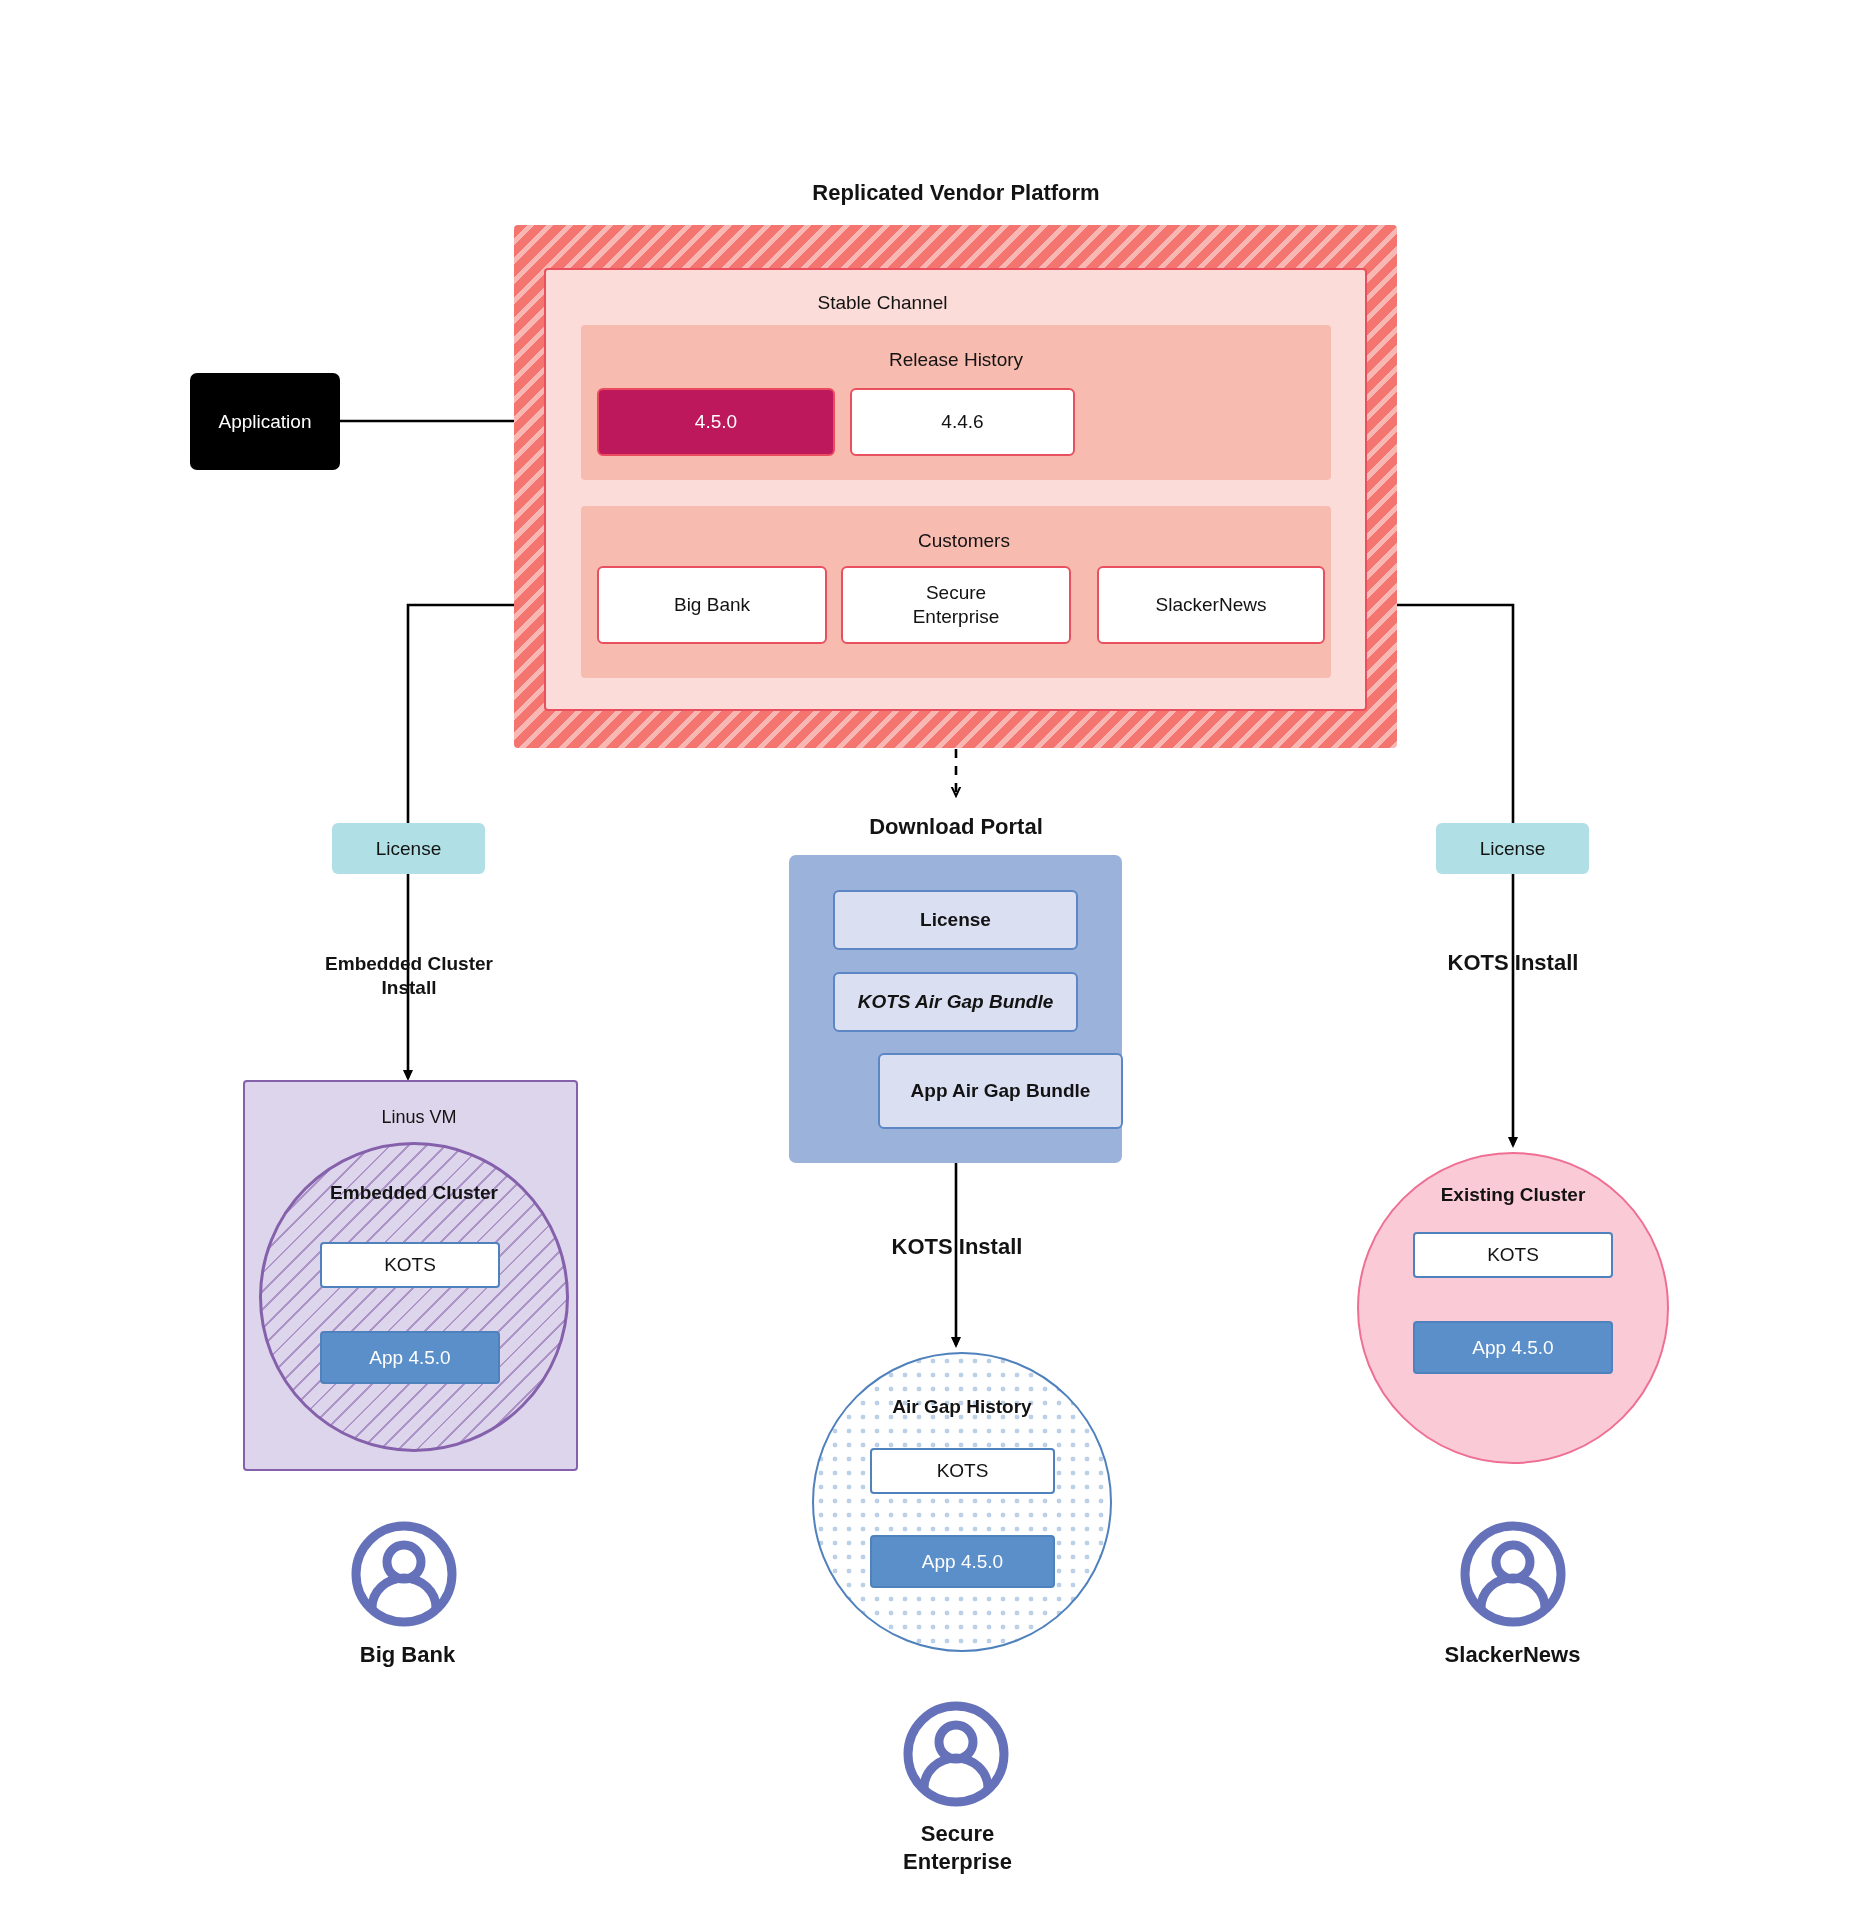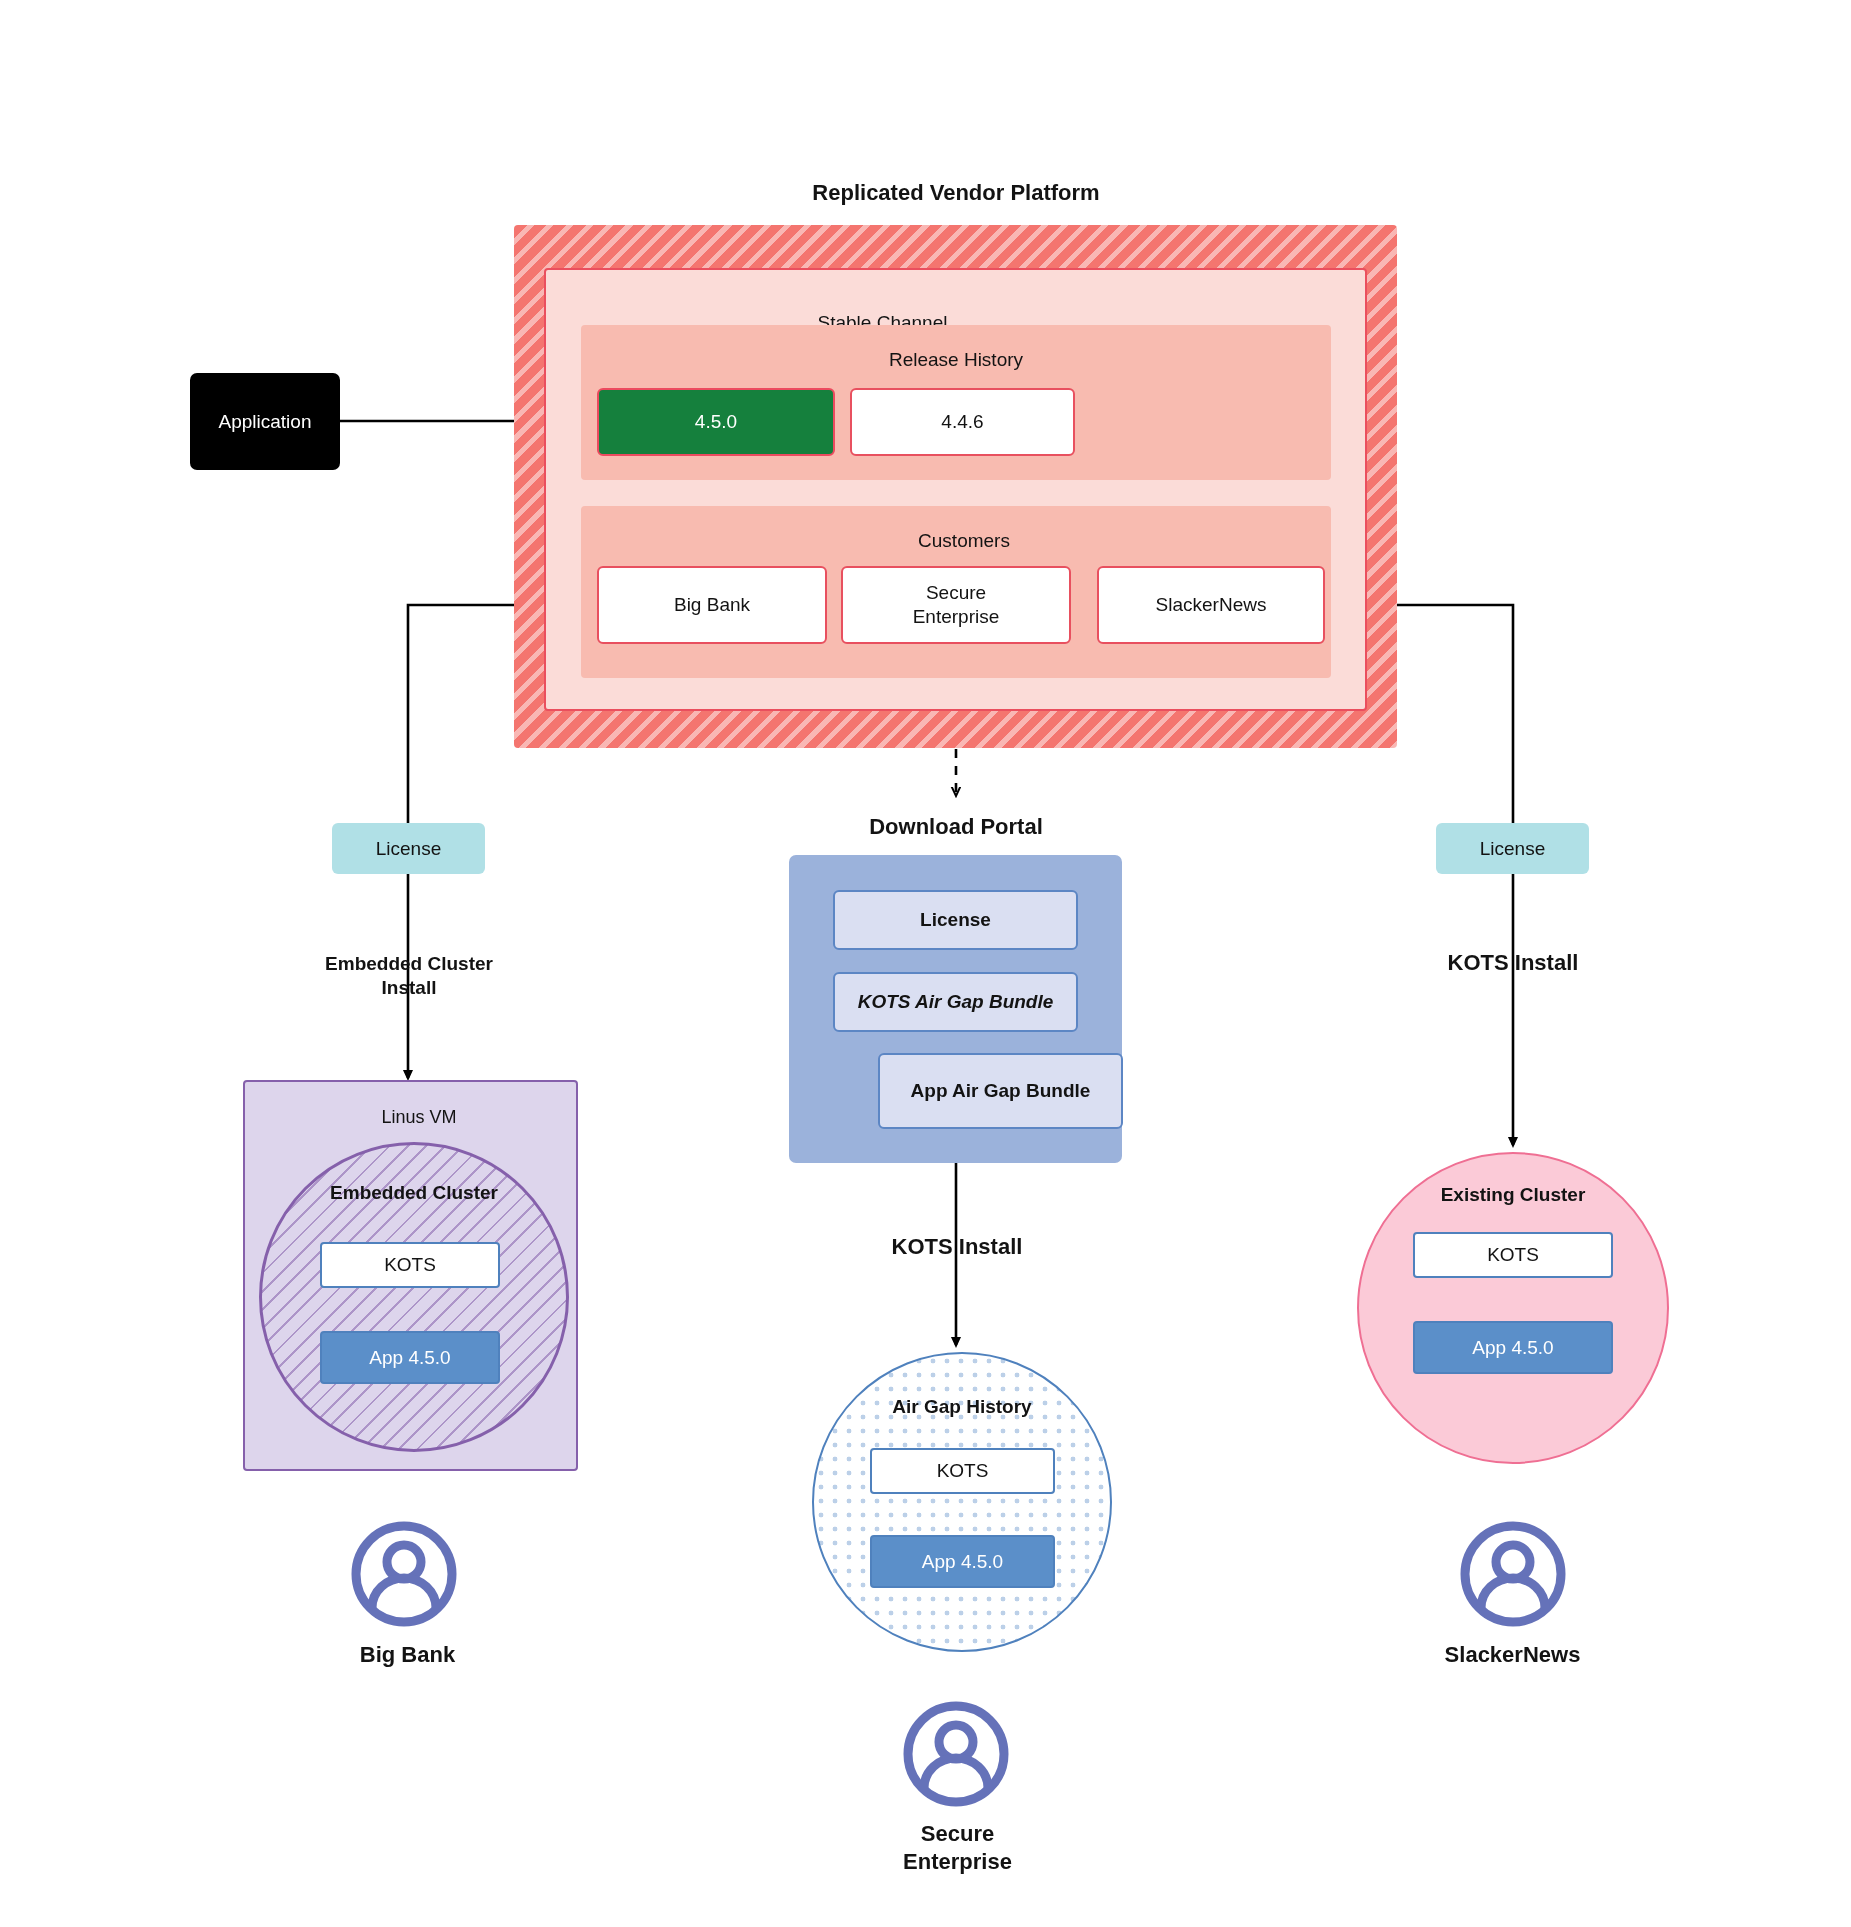--- a/index.html
+++ b/index.html
@@ -21,21 +21,21 @@
   
   .hatch-red{
     background-color:#f4756f;
     background-image:repeating-linear-gradient(
       -45deg, rgba(255,255,255,.48) 0 5px, rgba(255,255,255,0) 5px 14px);
     border-radius:4px;
   }
   .stable-channel{background:#fbdcd8;border:2px solid #ea4f5e;border-radius:4px;}
   .release-history{background:#f8bbb0;border-radius:4px;}
   .customers{background:#f8bbb0;border-radius:4px;}
-  .rel-active{background:#15803d;border:2px solid #ec4b5f;border-radius:6px;color:#ffffff;font-size:19px;}
+  .rel-active{background:#be185d;border:2px solid #ec4b5f;border-radius:6px;color:#ffffff;font-size:19px;}
   .rel-idle{background:#ffffff;border:2px solid #e8505f;border-radius:6px;color:#131313;font-size:19px;}
   .cust-box{background:#ffffff;border:2px solid #e8505f;border-radius:6px;color:#131313;font-size:19px;}
 
   
   .application{background:#000000;border-radius:7px;color:#ffffff;font-size:19px;}
 
   
   .license-chip{background:#b0e0e6;border-radius:6px;color:#131313;font-size:19px;}
 
   
@@ -120,21 +120,21 @@
     <g>
       <path d="M1513,1277 L1513,1320" fill="none" stroke="#000" stroke-width="2.6" stroke-dasharray="6 6" marker-end="url(#arf)"></path>
     </g>
   </svg>
 
   <div class="abs ctr label-lg" style="left:700px;top:178px;width:512px;height:30px;">Replicated Vendor Platform</div>
 
   <div class="abs hatch-red" style="left:514px;top:225px;width:883px;height:523px;"></div>
 
   <div class="abs stable-channel" style="left:544px;top:268px;width:823px;height:443px;"></div>
-  <div class="abs ctr label-sec" style="left:544px;top:290px;width:677px;height:26px;margin-top:20px;">Stable Channel</div>
+  <div class="abs ctr label-sec" style="left:544px;top:290px;width:677px;height:26px;">Stable Channel</div>
 
   <div class="abs release-history" style="left:581px;top:325px;width:750px;height:155px;"></div>
   <div class="abs ctr label-sec" style="left:581px;top:347px;width:750px;height:26px;">Release History</div>
 
   <div class="abs ctr rel-active" style="left:597px;top:388px;width:238px;height:68px;">4.5.0</div>
   <div class="abs ctr rel-idle" style="left:850px;top:388px;width:225px;height:68px;">4.4.6</div>
 
   <div class="abs customers" style="left:581px;top:506px;width:750px;height:172px;"></div>
   <div class="abs ctr label-sec" style="left:581px;top:528px;width:750px;height:26px;padding-left:16px;">Customers</div>
 

